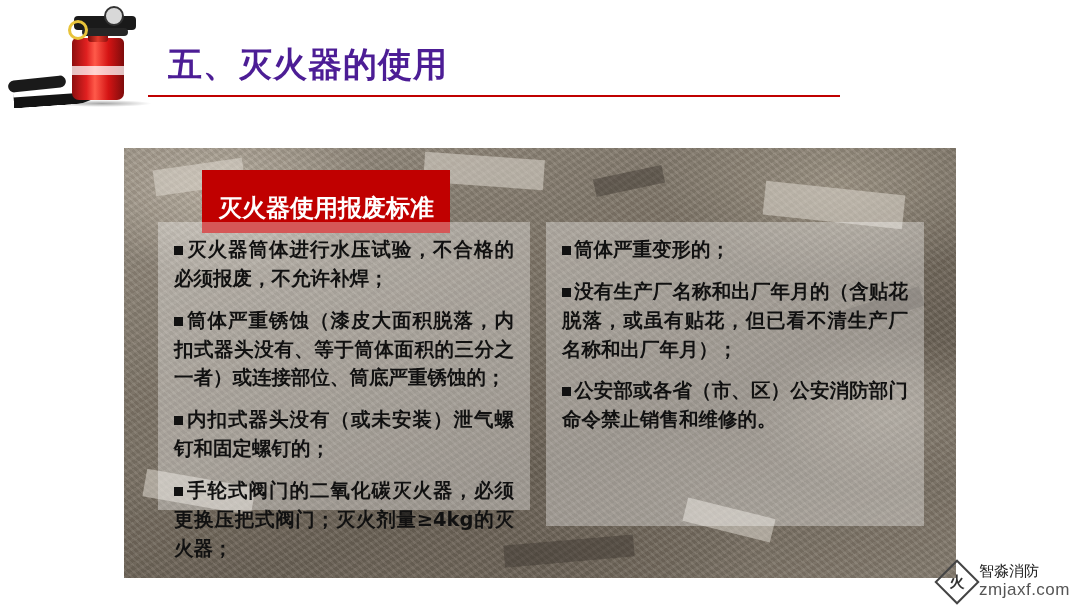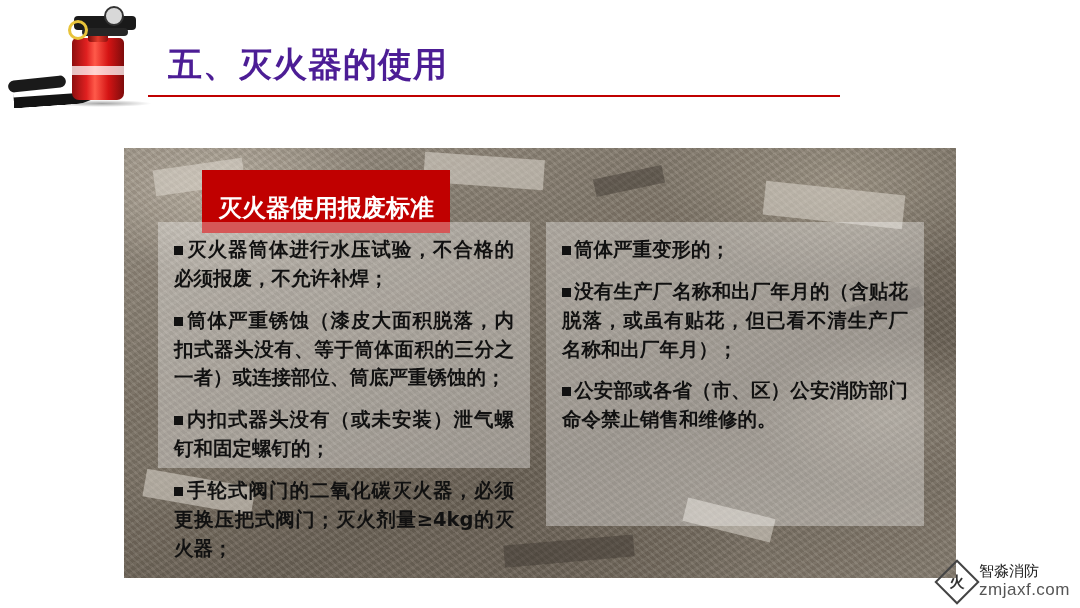--- a/index.html
+++ b/index.html
@@ -204,21 +204,21 @@
   .col {
     position: absolute;
     top: 222px;
     background: rgba(255,255,255,0.34);
     padding: 14px 16px 12px 16px;
     box-sizing: border-box;
   }
   .col-left {
     left: 158px;
     width: 372px;
-    height: 246px;
+    height: 288px;
   }
   .col-right {
     left: 546px;
     width: 378px;
     height: 304px;
   }
   .bullet {
     font-size: 19.5px;
     line-height: 1.48;
     color: #111111;

